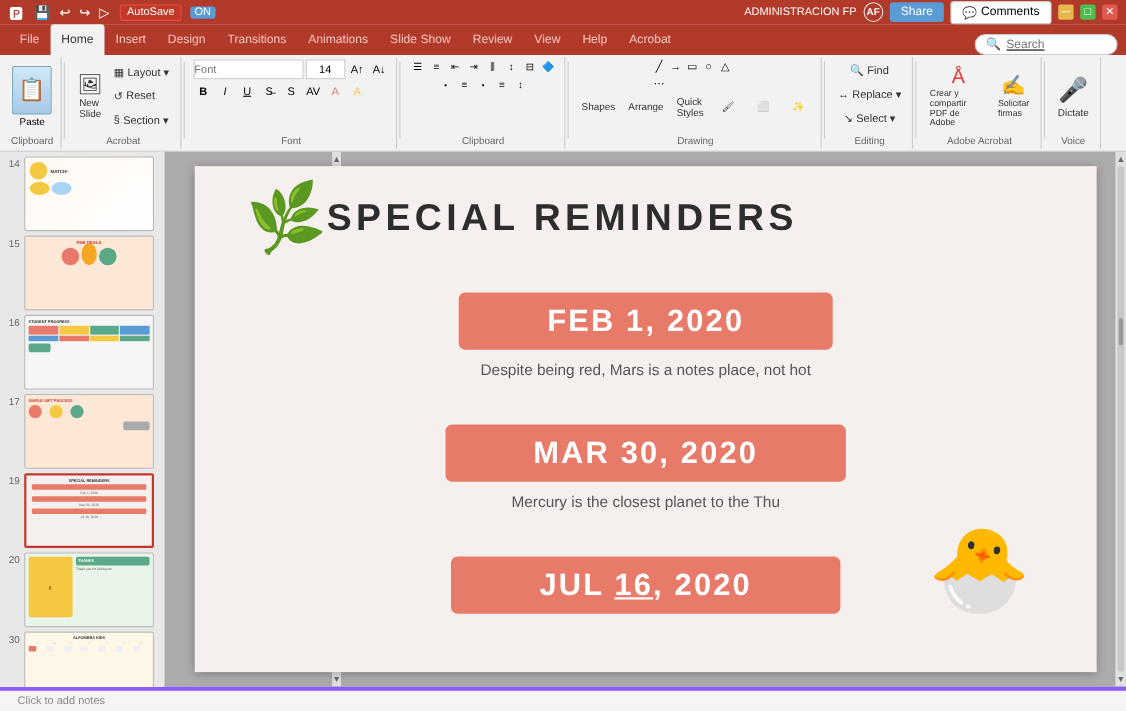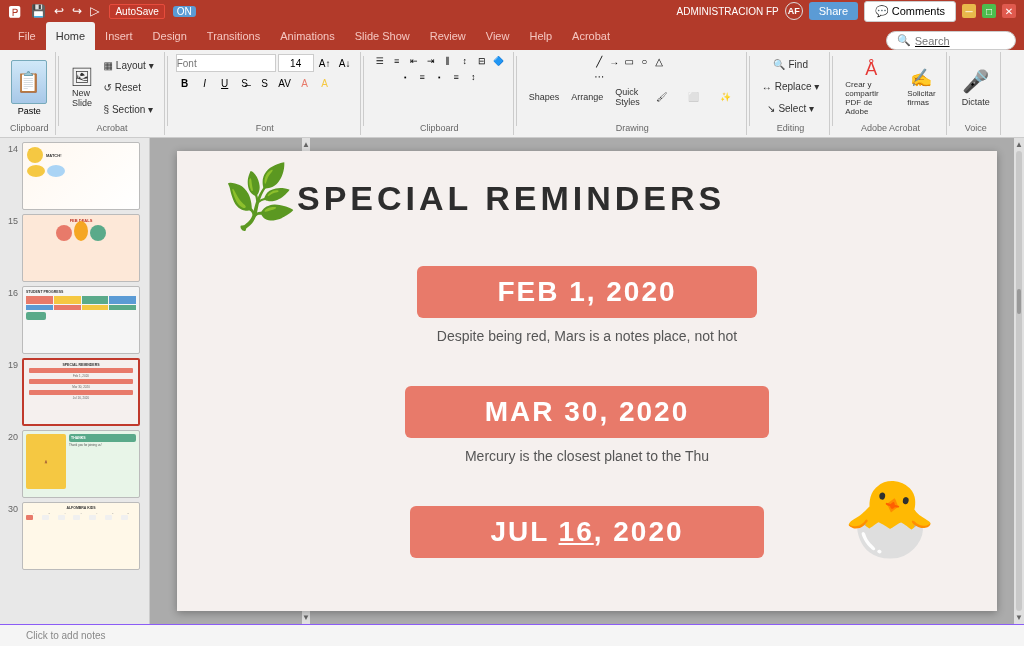--- a/index.html
+++ b/index.html
@@ -321,20 +321,36 @@
             <div style="background:#5b9bd5; height:5px;"></div>
             <div style="background:#e87a6a; height:5px;"></div>
             <div style="background:#f5c842; height:5px;"></div>
             <div style="background:#5aaa8a; height:5px;"></div>
           </div>
           <div style="width:20px; height:8px; background:#5aaa8a; border-radius:2px; margin-top:2px;"></div>
         </div>
       </div>
     </div>
 
+    <div class="slide-thumb">
+      <span class="slide-num">17</span>
+      <div class="slide-preview p17">
+        <div style="padding:3px;">
+          <div style="font-size:3.5px; font-weight:bold; color:#c0392b; margin-bottom:2px;">SIMPLE GIFT PROCESS</div>
+          <div style="display:flex; gap:2px; align-items:center;">
+            <div style="background:#e87a6a; border-radius:50%; width:12px; height:12px;"></div>
+            <div style="font-size:3px; color:#666;">→</div>
+            <div style="background:#f5c842; border-radius:50%; width:12px; height:12px;"></div>
+            <div style="font-size:3px; color:#666;">→</div>
+            <div style="background:#5aaa8a; border-radius:50%; width:12px; height:12px;"></div>
+          </div>
+          <div style="width:24px; height:8px; background:#aaa; border-radius:2px; margin-top:3px; margin-left:auto;"></div>
+        </div>
+      </div>
+    </div>
 
     <div class="slide-thumb">
       <span class="slide-num">19</span>
       <div class="slide-preview" style="border: 2px solid #c0392b; background:#f5f0ee;">
         <div style="padding:3px; text-align:center;">
           <div style="font-size:3.5px; font-weight:bold; color:#333; margin-bottom:1px;">SPECIAL REMINDERS</div>
           <div class="preview-bar" style="margin:1px 2px;"></div>
           <div class="preview-text" style="margin-bottom:1px;">Feb 1, 2020</div>
           <div class="preview-bar" style="margin:1px 2px;"></div>
           <div class="preview-text" style="margin-bottom:1px;">Mar 30, 2020</div>
@@ -429,15 +445,15 @@
     <div style="position:absolute; right:0; top:0; width:10px; height:100%; background:#e0e0e0; display:flex; flex-direction:column; align-items:center; padding:2px 0;">
       <div style="font-size:8px; color:#666;">▲</div>
       <div style="flex:1; width:6px; background:#c8c8c8; border-radius:3px; margin:2px 0; position:relative;">
         <div style="width:4px; height:25px; background:#999; border-radius:2px; position:absolute; top:30%; left:1px;"></div>
       </div>
       <div style="font-size:8px; color:#666;">▼</div>
     </div>
   </div>
 </div>
 
-<div style="background:#f5f5f5; border-top:1px solid #8b5cf6; height:22px; display:flex; align-items:center; padding:0 26px; font-size:10px; color:#888; cursor:pointer;">
+<div style="background:#f5f5f5; border-top:4px solid #8b5cf6; height:22px; display:flex; align-items:center; padding:0 16px; font-size:10px; color:#888; cursor:pointer;">
   <span>Click to add notes</span>
 </div>
 
 </body></html>

